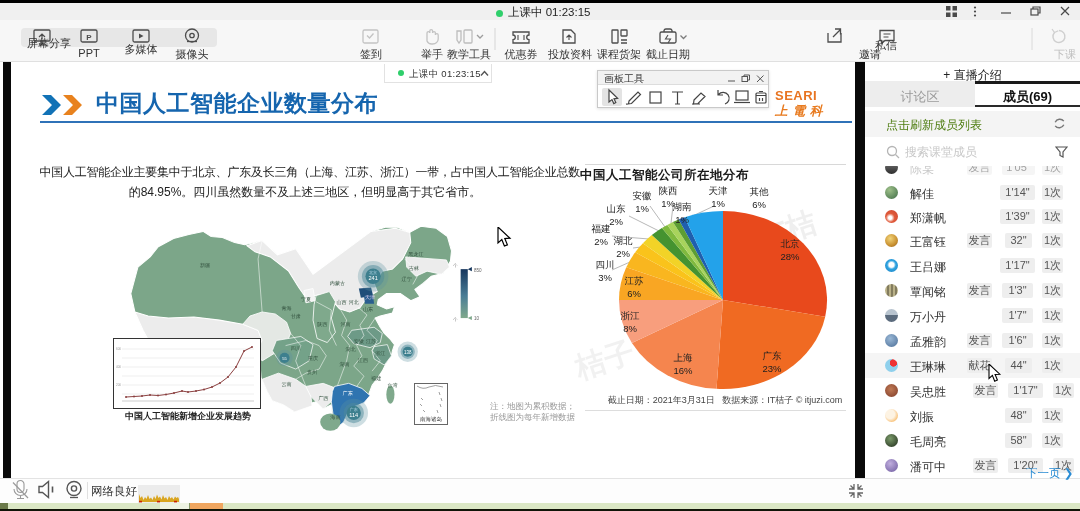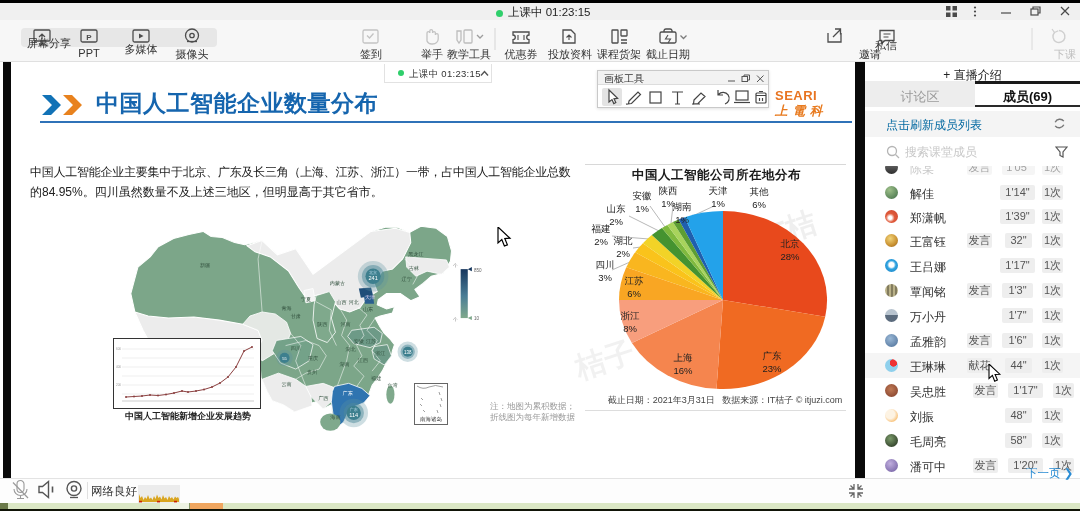--- a/index.html
+++ b/index.html
@@ -137,25 +137,25 @@
 <div class="abs" style="left:3px;top:62px;width:8px;height:416px;background:#0a0a0a"></div>
 <div class="abs" style="left:11px;top:62px;width:844px;height:416px;background:#fff" id="slide"></div>
 
 <svg class="abs" style="left:42px;top:95px" width="40" height="20" viewBox="0 0 40 20">
   <path d="M0 0 H9 L19 10 L9 20 H0 L10 10 Z" fill="#1272b6"></path>
   <path d="M21 0 H30 L40 10 L30 20 H21 L31 10 Z" fill="#e8821e"></path>
 </svg>
 <div class="abs" style="left:96px;top:88px;font-size:23px;font-weight:bold;color:#1565ae;letter-spacing:0.5px">中国人工智能企业数量分布</div>
 <div class="abs" style="left:40px;top:121px;width:812px;height:2px;background:#2f72b8"></div>
 
-<div class="abs" style="left:30px;top:164px;width:550px;text-align:left;font-size:12px;color:#222;letter-spacing:-0.25px">中国人工智能企业主要集中于北京、广东及长三角（上海、江苏、浙江）一带，占中国人工智能企业总数</div>
-<div class="abs" style="left:30px;top:184px;width:550px;text-align:left;font-size:12px;color:#222">的84.95%。四川虽然数量不及上述三地区，但明显高于其它省市。</div>
+<div class="abs" style="left:30px;top:164px;width:550px;text-align:right;font-size:12px;color:#222;letter-spacing:-0.25px">中国人工智能企业主要集中于北京、广东及长三角（上海、江苏、浙江）一带，占中国人工智能企业总数</div>
+<div class="abs" style="left:30px;top:184px;width:550px;text-align:center;font-size:12px;color:#222">的84.95%。四川虽然数量不及上述三地区，但明显高于其它省市。</div>
 
 <div class="abs" style="left:585px;top:164px;width:261px;height:1px;background:#d8d8d8"></div>
-<div class="abs" style="left:580px;top:167px;width:285px;text-align:left;font-size:12.5px;font-weight:bold;color:#1a1a1a;letter-spacing:0.5px"><span style="margin-left:52px">中国人工智能公司所在地分布</span></div>
+<div class="abs" style="left:580px;top:167px;width:285px;text-align:left;font-size:12.5px;font-weight:bold;color:#1a1a1a;letter-spacing:0.5px"><span style="">中国人工智能公司所在地分布</span></div>
 <div class="abs" style="left:760px;top:210px;font-size:30px;font-weight:bold;color:rgba(120,120,120,0.12);transform:rotate(-18deg)">IT桔</div>
 <div class="abs" style="left:575px;top:340px;font-size:30px;font-weight:bold;color:rgba(120,120,120,0.10);transform:rotate(-18deg)">桔子</div>
 <svg class="abs" style="left:580px;top:185px" width="275" height="215" viewBox="580 185 275 215">
   <g stroke="#999" stroke-width="0.7">
     <line x1="612" y1="270" x2="630" y2="262"></line>
     <line x1="633" y1="248" x2="641" y2="247"></line>
     <line x1="612" y1="236" x2="649" y2="239"></line>
     <line x1="629" y1="216" x2="659" y2="231"></line>
     <line x1="650" y1="206" x2="665" y2="227"></line>
     <line x1="673" y1="206" x2="671" y2="223"></line>
@@ -458,21 +458,21 @@
 </div>
 
 <div class="abs" style="left:865px;top:62px;width:215px;height:416px;background:#fff" id="sidebar"></div>
 <div class="abs" style="left:865px;top:67px;width:215px;text-align:center;font-size:12px;color:#222">+ 直播介绍</div>
 <div class="abs" style="left:865px;top:81px;width:110px;height:26px;background:#ededed"></div>
 <div class="abs" style="left:865px;top:88px;width:110px;text-align:center;font-size:13px;color:#9a9a9a">讨论区</div>
 <div class="abs" style="left:975px;top:81px;width:105px;height:2.5px;background:#1a1a1a"></div>
 <div class="abs" style="left:975px;top:88px;width:105px;text-align:center;font-size:13px;font-weight:bold;color:#111">成员(69)</div>
 <div class="abs" style="left:975px;top:105px;width:105px;height:2px;background:#2a2a2a"></div>
 <div class="abs" style="left:865px;top:111px;width:215px;height:26px;background:#f4f4f4">
-  <div class="abs" style="left:21px;top:6px;font-size:12px;color:#0369a1">点击刷新成员列表</div>
+  <div class="abs" style="left:21px;top:6px;font-size:12px;color:#4d7c0f">点击刷新成员列表</div>
   <svg class="abs" style="left:188px;top:6px" width="13" height="13" viewBox="0 0 13 13">
     <path d="M10.8 4.2 A5 5 0 0 0 2.2 5.2 M2.2 8.8 A5 5 0 0 0 10.8 7.8" stroke="#777" stroke-width="1.4" fill="none"></path>
   </svg>
 </div>
 
 <style>
 .row{position:absolute;left:865px;width:215px;height:25px}
 .av{position:absolute;left:20px;top:6px;width:13px;height:13px;border-radius:50%}
 .nm{position:absolute;left:45px;top:6px;font-size:12px;color:#333;white-space:nowrap}
 .t2{position:absolute;top:5px;background:#eee;color:#555;font-size:11px;height:15px;line-height:15px;border-radius:2px;text-align:center}

